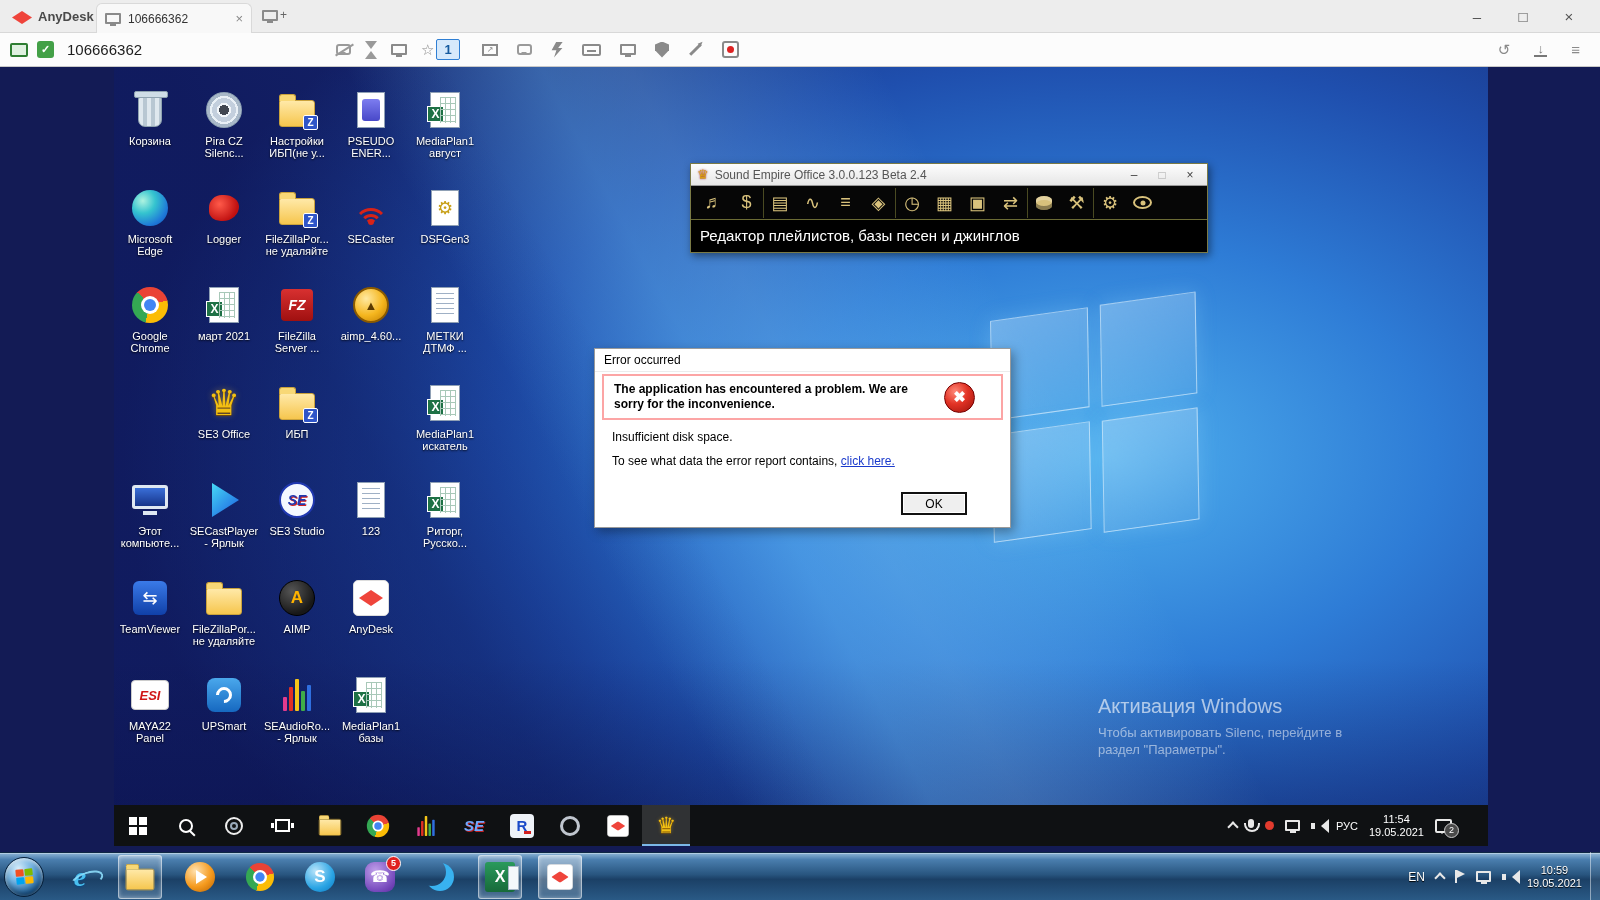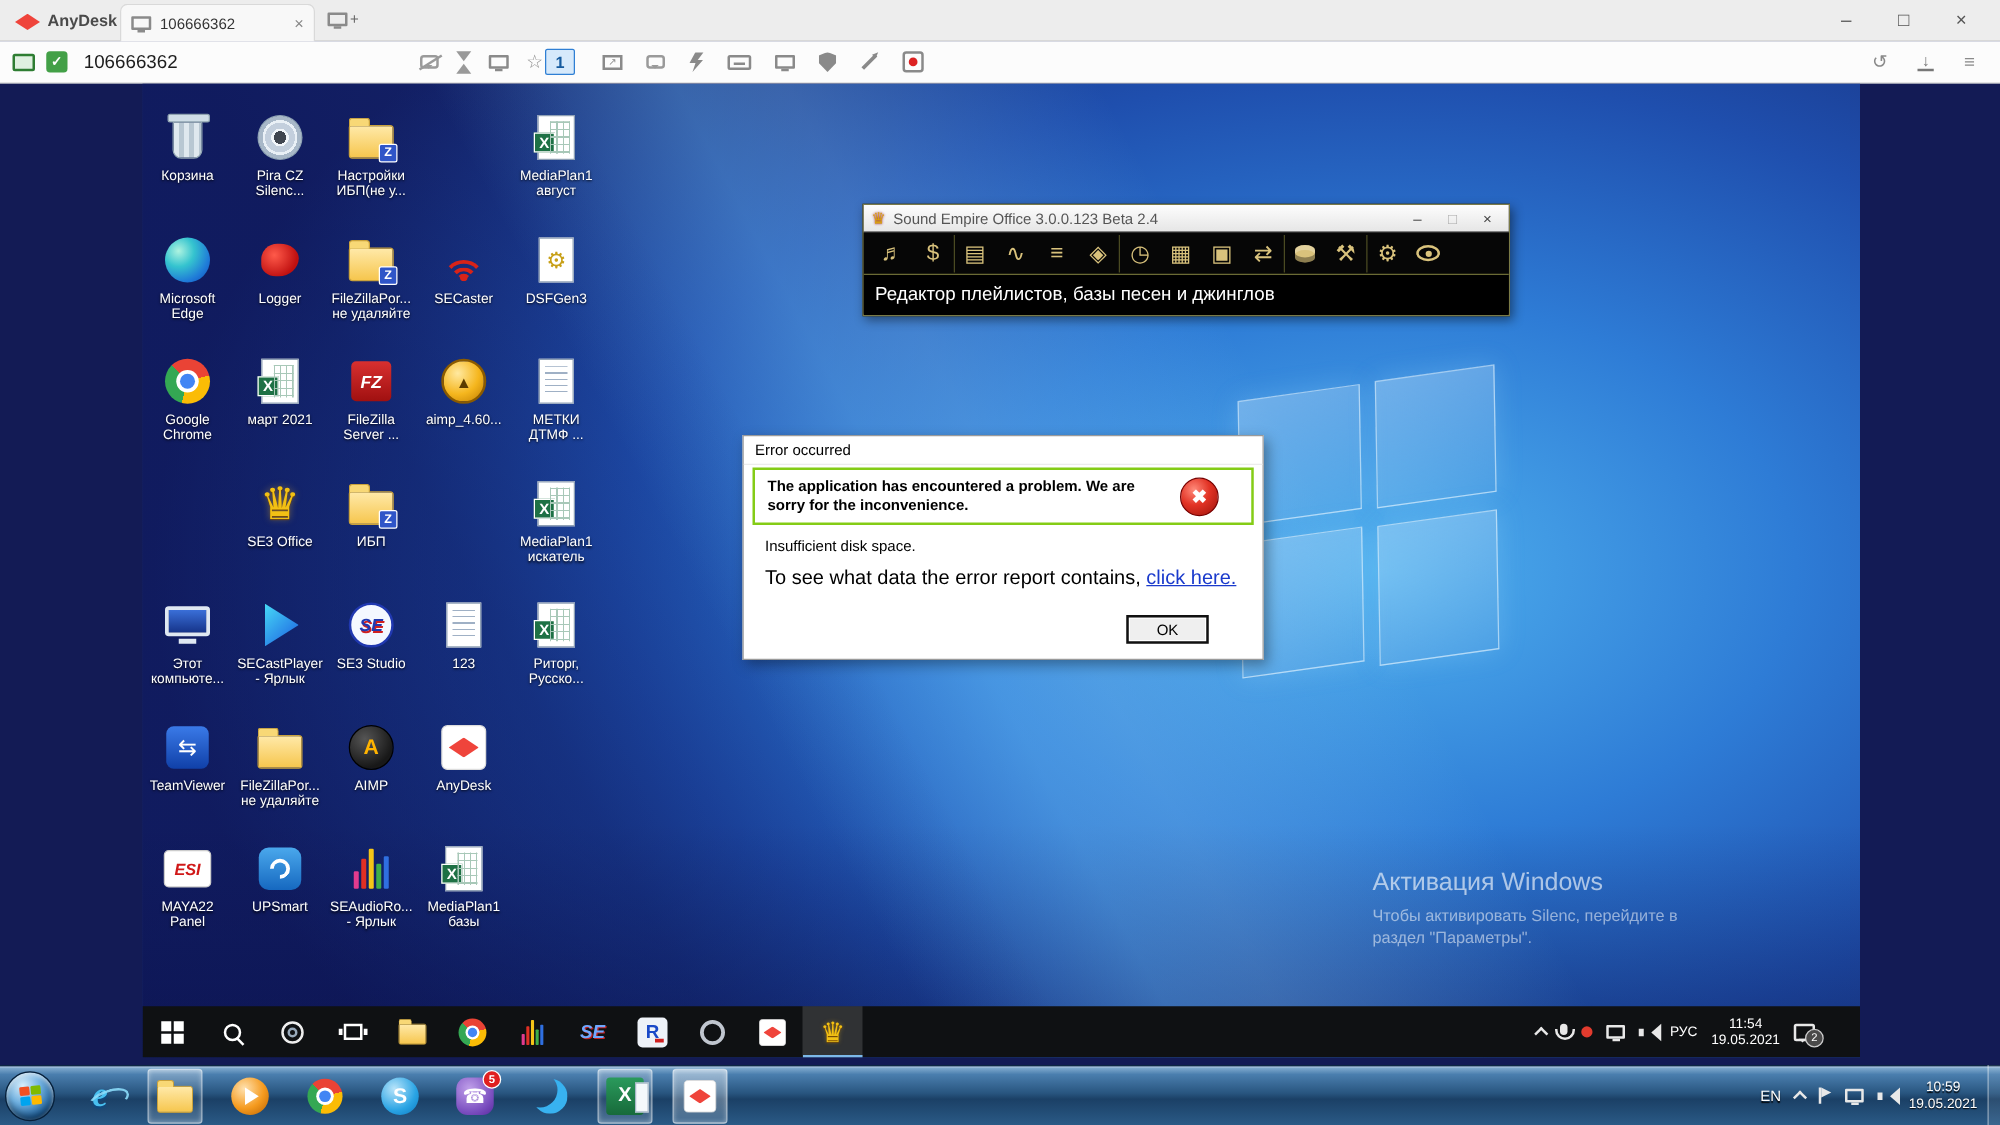--- a/index.html
+++ b/index.html
@@ -130,25 +130,25 @@
   .seicon{width:33px;height:30px;display:flex;align-items:center;justify-content:center;color:#d9c27c;font-size:18px}
   .sew-tools .seicon:nth-child(3),.sew-tools .seicon:nth-child(7),.sew-tools .seicon:nth-child(11),.sew-tools .seicon:nth-child(13){border-left:1px solid #4a4a22}
   .i-db{width:16px;height:14px;background:#d9c27c;border-radius:8px/4px;box-shadow:inset 0 -4px 0 rgba(0,0,0,.35),inset 0 4px 0 rgba(255,255,255,.25);display:inline-block}
   .i-eye{width:19px;height:13px;border:2px solid #d9c27c;border-radius:50%;position:relative;display:inline-block}
   .i-eye:after{content:"";position:absolute;left:50%;top:50%;transform:translate(-50%,-50%);width:5px;height:5px;border-radius:50%;background:#d9c27c}
   .sew-status{height:31px;display:flex;align-items:center;padding:0 9px;color:#fff;font-size:15px;background:#000}
 
   
   #errdlg{position:absolute;left:480px;top:281px;width:417px;height:180px;background:#fff;border:1px solid #9a9a9a;box-shadow:3px 4px 10px rgba(0,0,0,.35);color:#000}
   .ed-title{height:23px;display:flex;align-items:center;padding:0 9px;font-size:12px;border-bottom:1px solid #ececec}
-  .ed-band{position:absolute;left:7px;right:7px;top:25px;height:46px;border:2px solid #84cc16;display:flex;align-items:center;padding:16px 10px}
+  .ed-band{position:absolute;left:7px;right:7px;top:25px;height:46px;border:2px solid #fca5a5;display:flex;align-items:center;padding:16px 10px}
   .ed-band .txt{flex:1;font-weight:bold;font-size:12px;line-height:15px;padding-right:12px}
   .ed-err{width:31px;height:31px;border-radius:50%;background:radial-gradient(circle at 35% 30%,#ff8a7a,#e23325 45%,#9c120a);display:flex;align-items:center;justify-content:center;color:#fff;font-weight:bold;font-size:15px;border:1px solid #700;margin-right:16px}
   .ed-l1{position:absolute;left:17px;top:81px;font-size:12px}
-  .ed-l2{position:absolute;left:17px;top:105px;font-size:16px}
+  .ed-l2{position:absolute;left:17px;top:105px;font-size:12px}
   .ed-link{color:#1a3acc;text-decoration:underline;cursor:pointer}
   .ed-ok{position:absolute;right:43px;bottom:12px;width:66px;height:23px;background:#efefef;border:2px solid #111;font-size:12px;display:flex;align-items:center;justify-content:center;box-shadow:inset 0 0 0 1px #fff}
 
   
   .wm{position:absolute;left:984px;top:628px;color:rgba(255,255,255,.62)}
   .wm .t{font-size:20px}
   .wm .s{font-size:13px;line-height:17px;color:rgba(255,255,255,.52);margin-top:6px}
 
   
   #w10bar{position:absolute;left:0;bottom:0;width:100%;height:41px;background:#0f1113;display:flex;align-items:stretch}
@@ -294,20 +294,28 @@
           <div class="dlabel">Pira CZ Silenc...</div>
         </div>
         <div class="dicon" style="left: 147px; top: 21px;">
           <div class="dart">
             <div class="ic-folder">
               <span class="zb">Z</span>
             </div>
           </div>
           <div class="dlabel">Настройки ИБП(не у...</div>
         </div>
+        <div class="dicon" style="left: 221px; top: 21px;">
+          <div class="dart">
+            <div class="ic-doc">
+              <i class="pp"></i>
+            </div>
+          </div>
+          <div class="dlabel">PSEUDO ENER...</div>
+        </div>
         <div class="dicon" style="left: 295px; top: 21px;">
           <div class="dart">
             <div class="ic-excel">
               <span class="xx">X</span>
             </div>
           </div>
           <div class="dlabel">MediaPlan1 август</div>
         </div>
         <div class="dicon" style="left: 0px; top: 119px;">
           <div class="dart">

